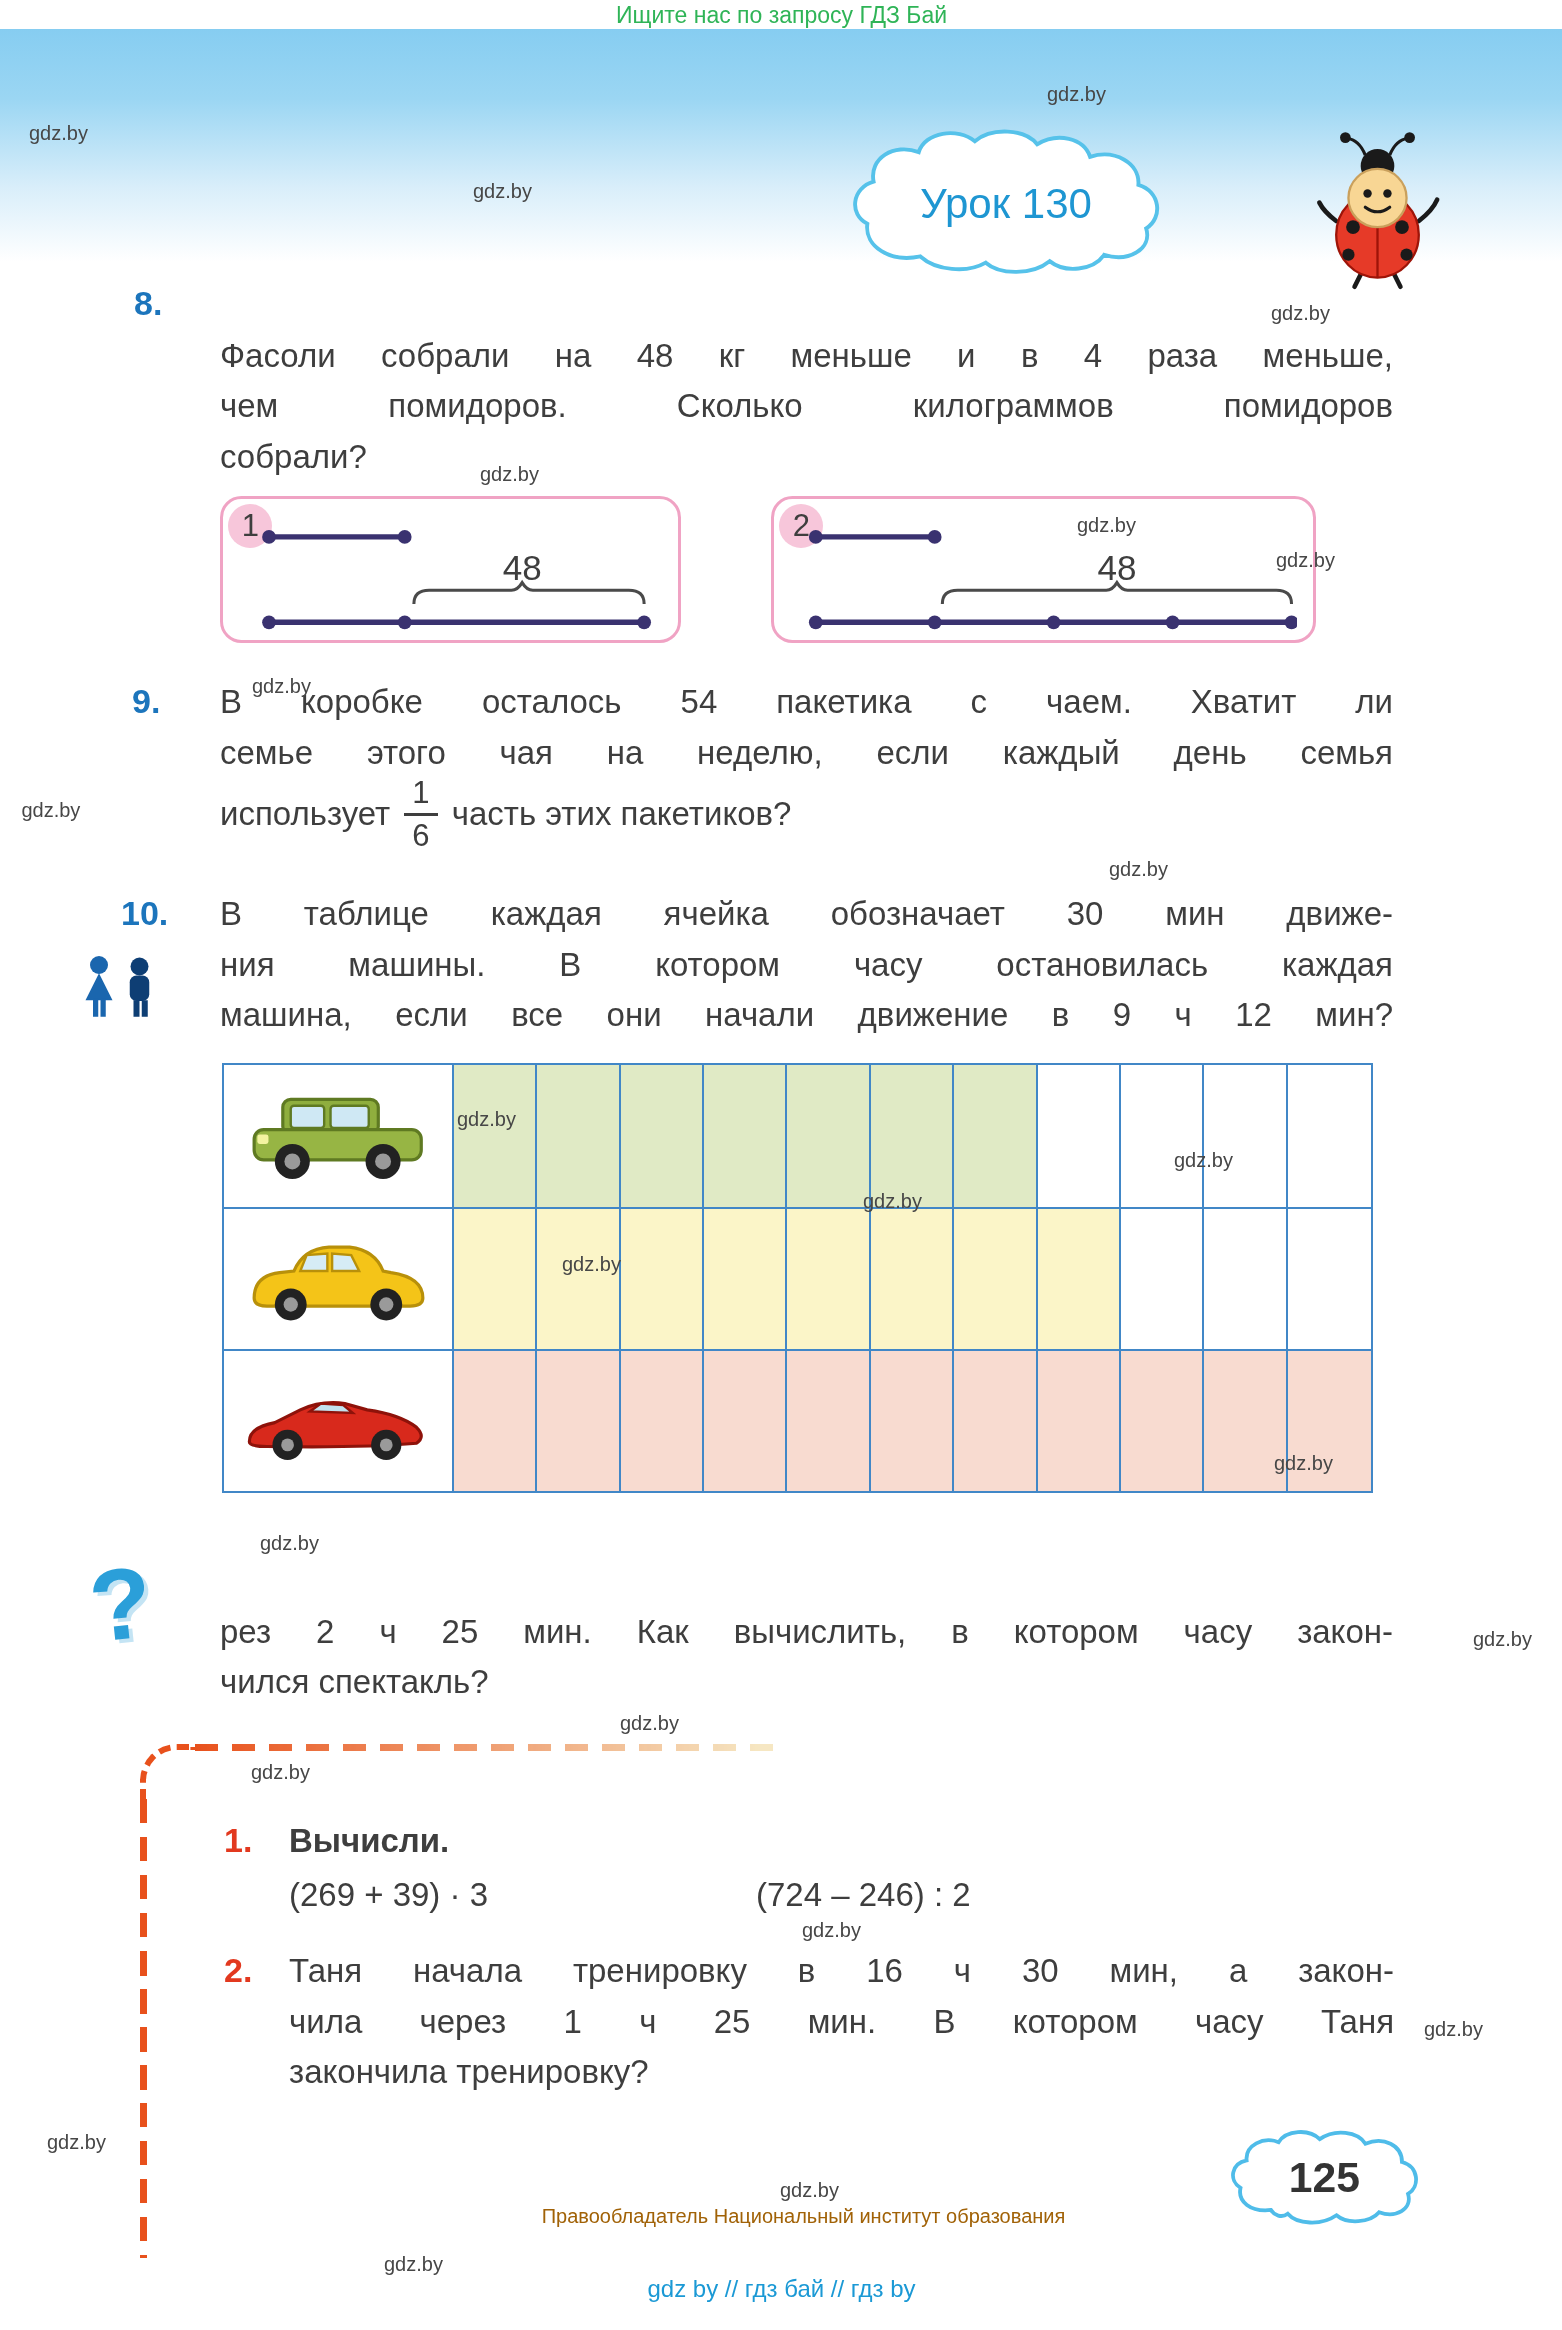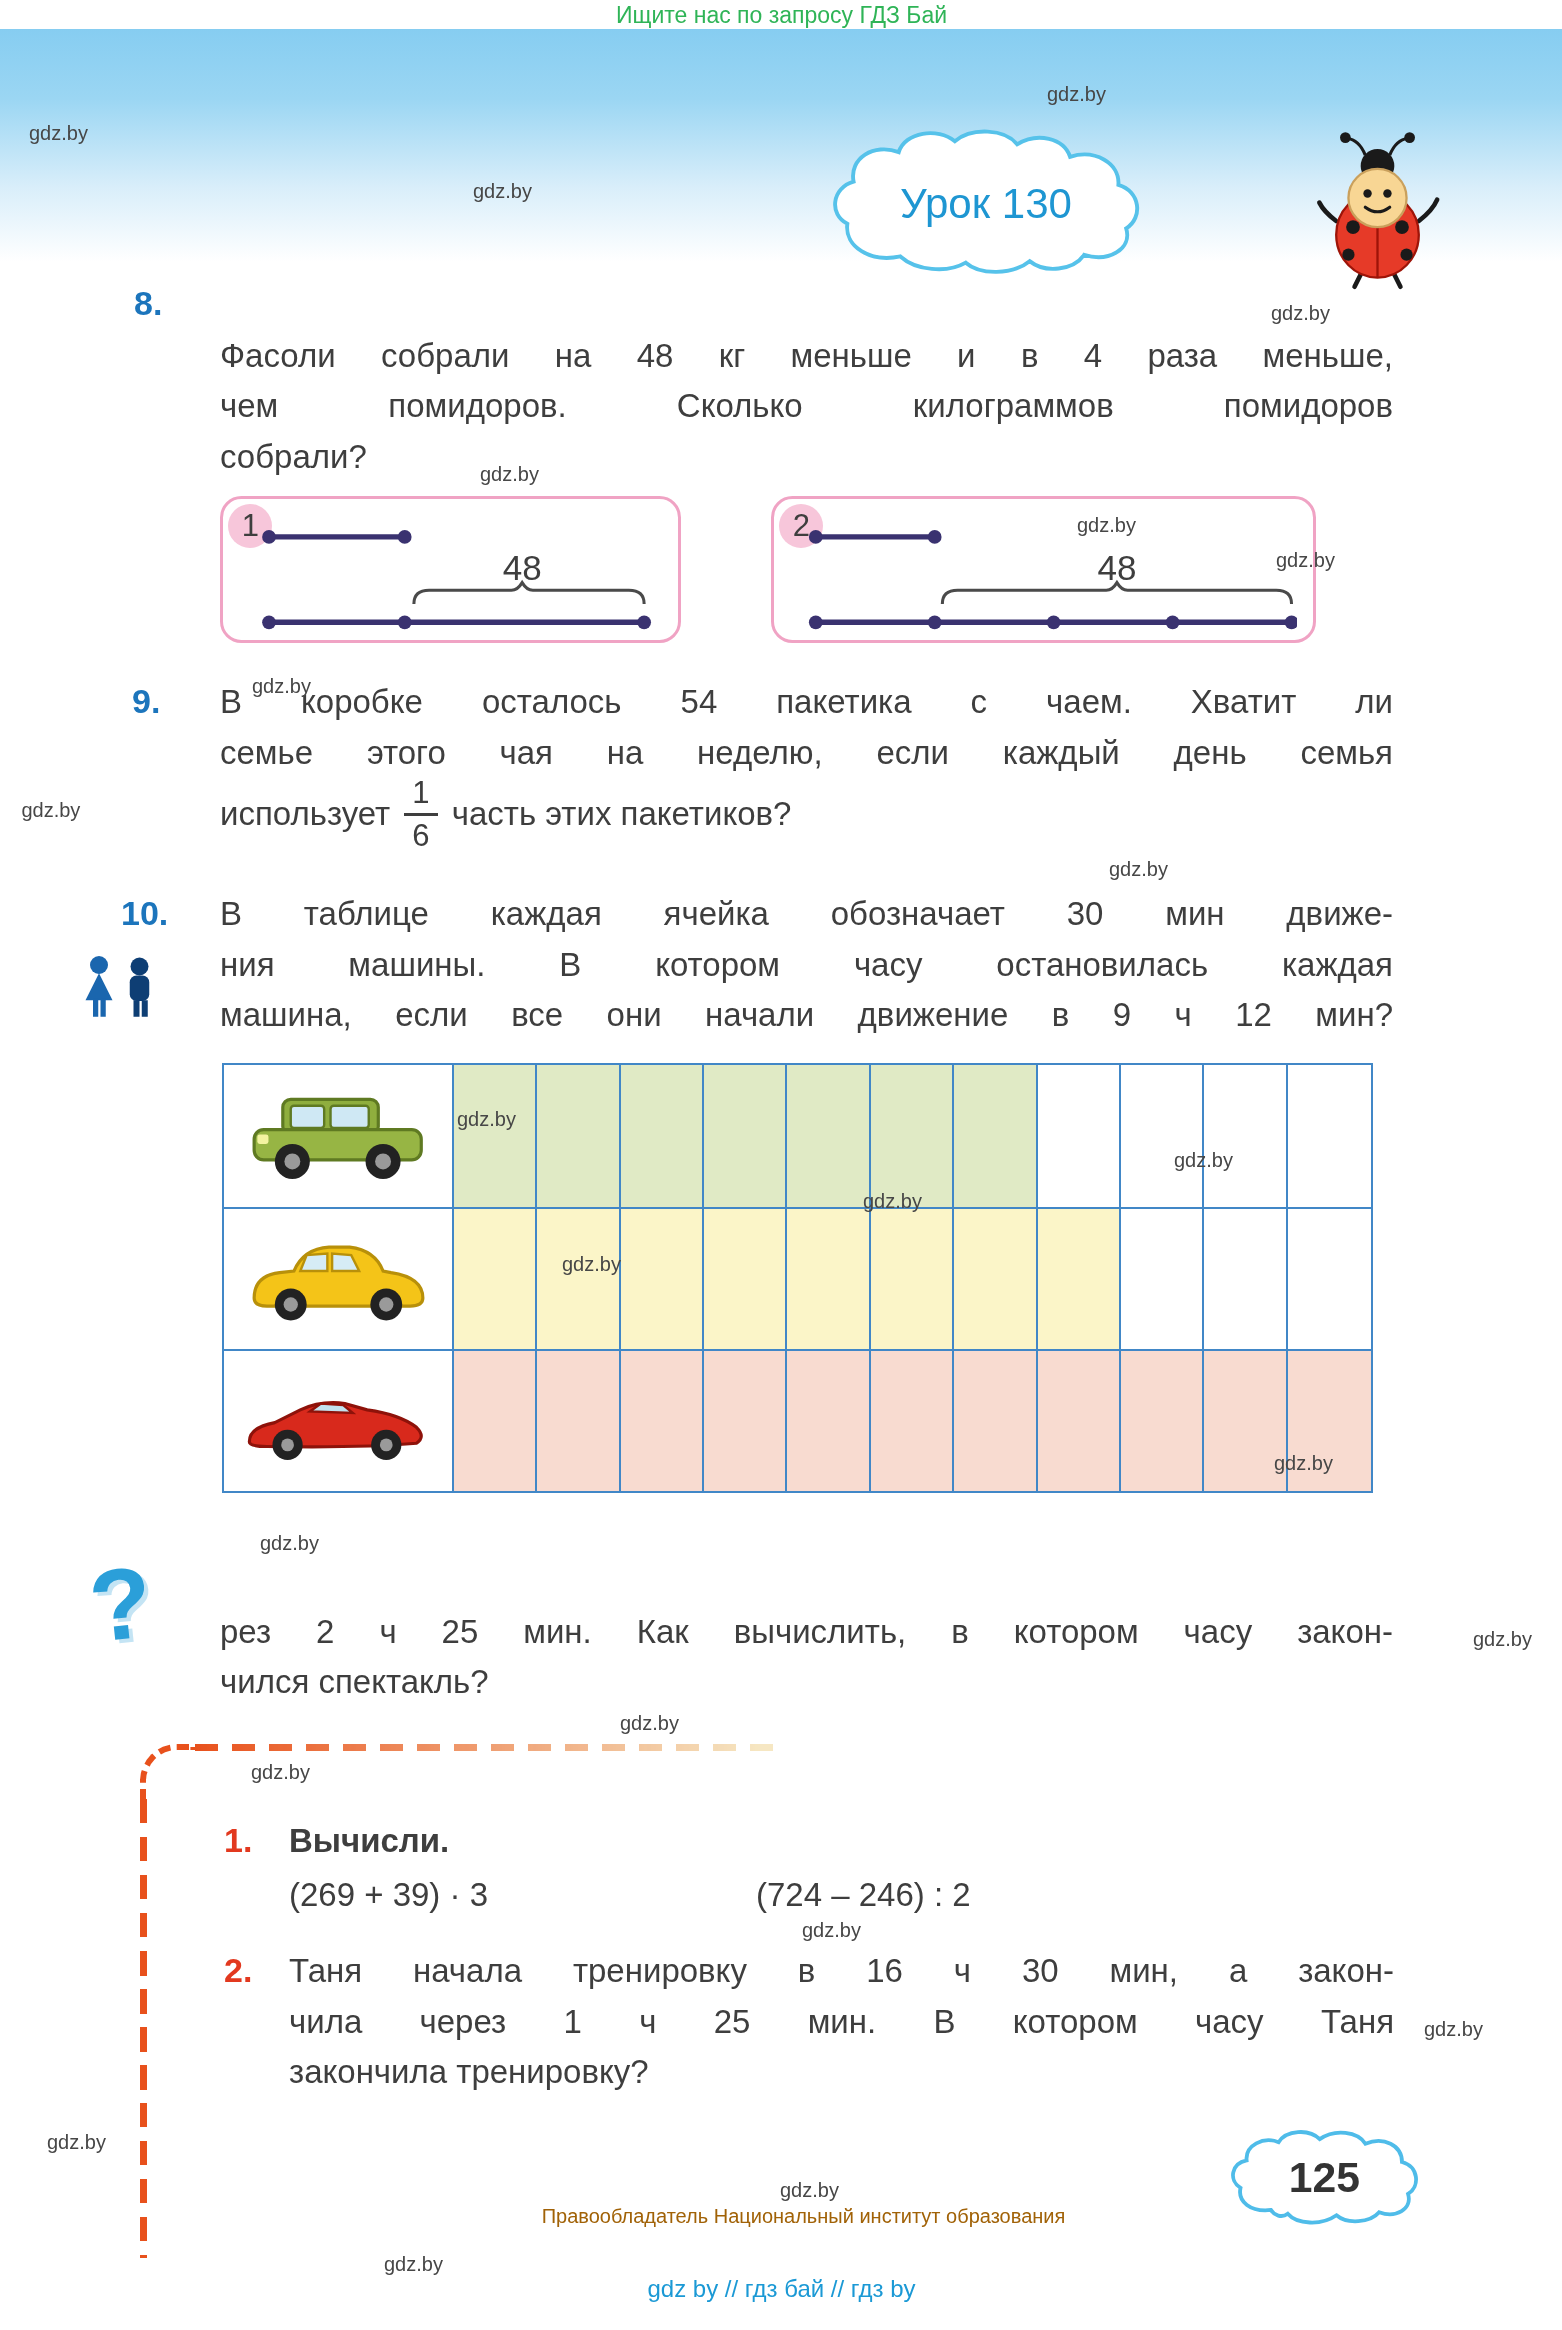--- a/index.html
+++ b/index.html
@@ -63,21 +63,21 @@
   .cloud-txt{font-family:"Liberation Sans",sans-serif;}
 </style>
 </head>
 <body>
 
 <div id="page">
 
   <div class="band"></div>
   <div class="banner">Ищите нас по запросу ГДЗ Бай</div>
 
-  <div style="position:absolute;left:824px;top:125px;">
+  <div style="position:absolute;left:844px;top:125px;">
     <svg width="405" height="157" viewBox="0 0 520 200">
       <path d="M 98 168 C 60 176 26 156 30 126 C 6 114 10 80 38 72 C 32 42 64 22 96 34
                C 104 8 146 2 168 20 C 190 2 232 4 248 24 C 274 8 308 16 316 40
                C 348 30 380 48 378 76 C 406 84 410 118 388 132 C 396 158 366 176 334 166
                C 320 186 284 190 264 174 C 242 192 200 192 182 176 C 158 190 118 186 98 168 Z" fill="#ffffff" stroke="#56c2ea" stroke-width="5"></path>
       <text x="208" y="118" text-anchor="middle" font-size="54" fill="#1e96d2" class="cloud-txt">Урок 130</text>
     </svg>
   </div>
 
   <div style="position:absolute;left:1301px;top:129px;">

